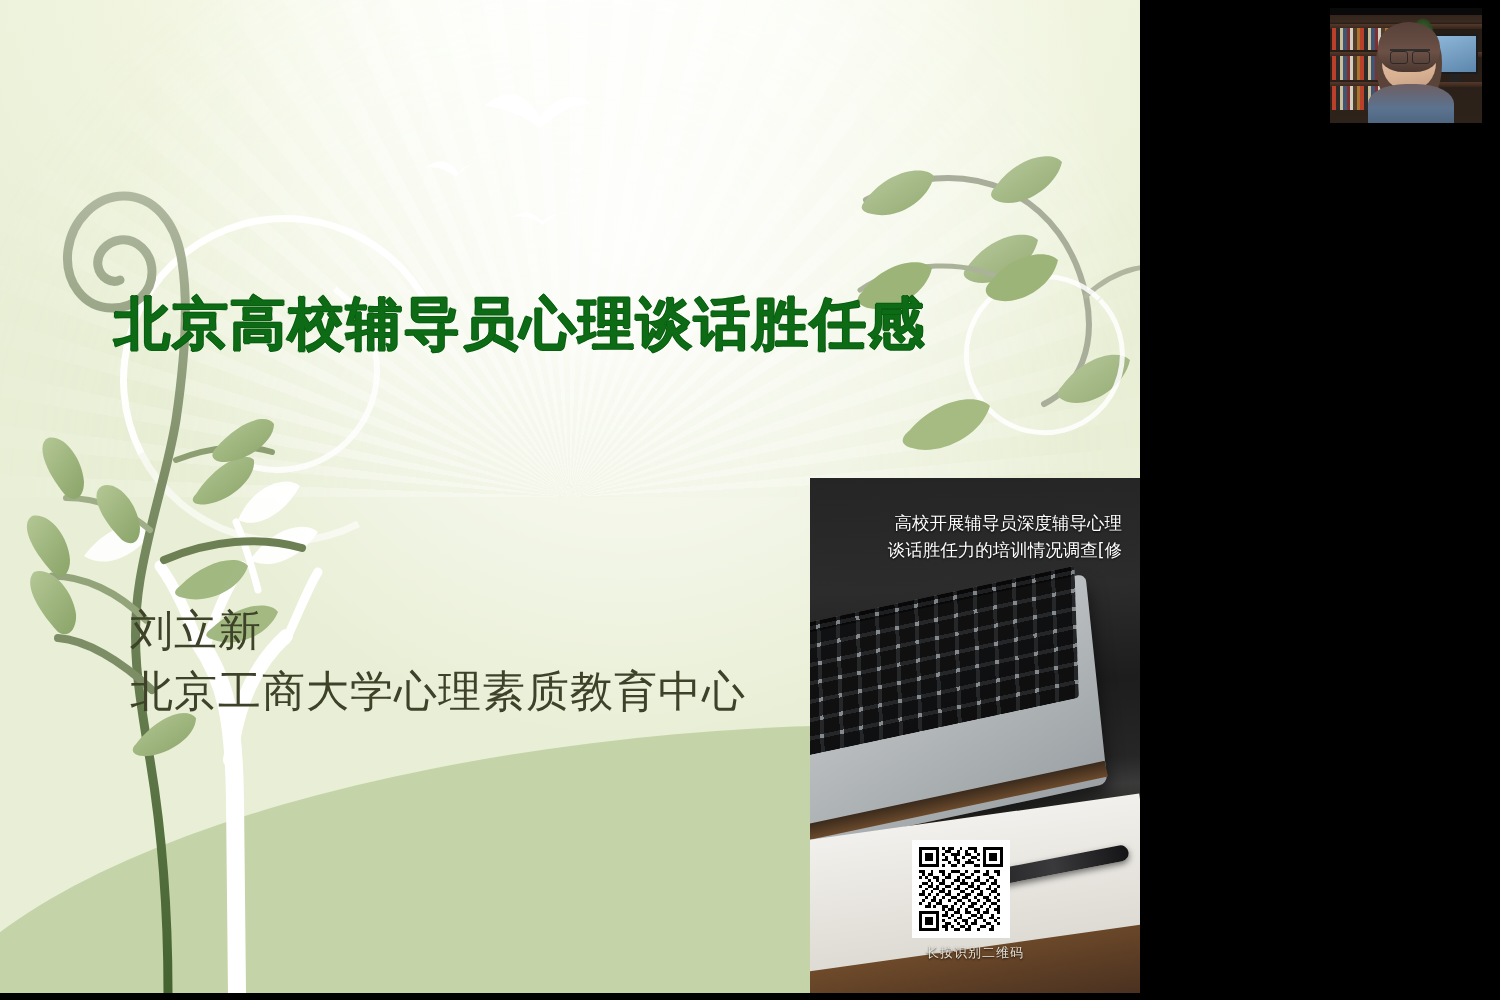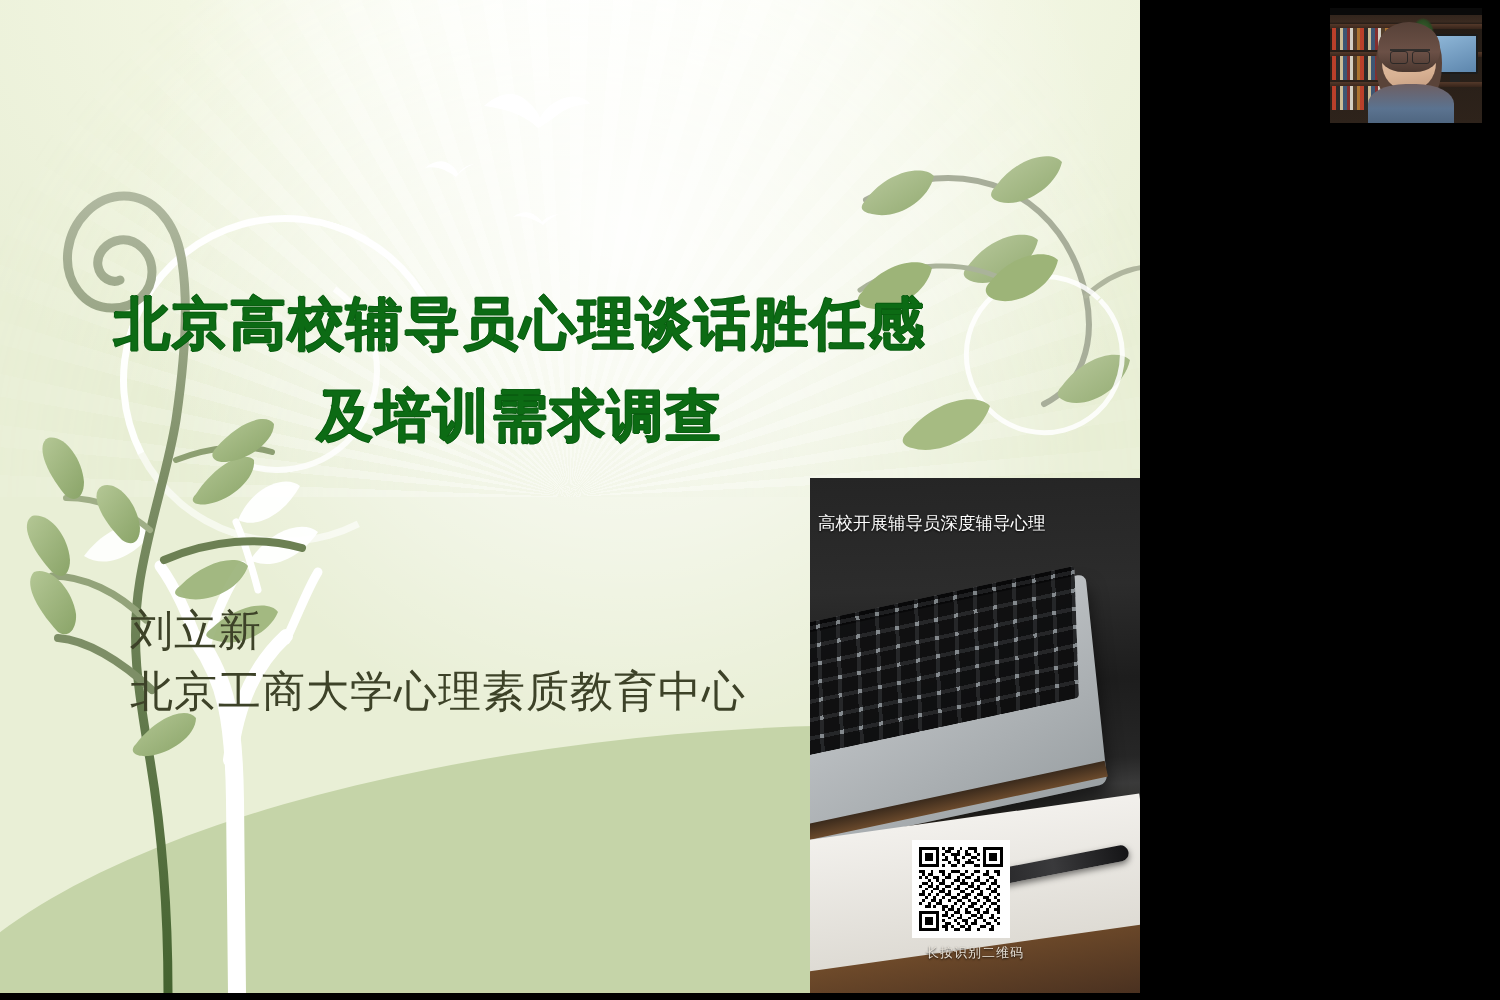--- a/index.html
+++ b/index.html
@@ -147,22 +147,22 @@
     position:absolute; left:150px; top:382px; width:170px; height:16px;
     background:linear-gradient(90deg,#1c1c1e 0%,#3a3a3c 55%,#141416 100%);
     border-radius:8px; transform:rotate(-11deg);
     box-shadow:0 3px 6px rgba(0,0,0,.5);
   }
   .desk{
     position:absolute; left:0; top:430px; width:330px; height:85px;
     background:linear-gradient(170deg,#8a6038 0%,#6e4a2a 45%,#4a3120 100%);
   }
   .inset-text{
-    position:absolute; left:8px; top:32px; width:294px;
-    text-align:left; z-index:4;
+    position:absolute; left:18px; top:32px; width:294px;
+    text-align:right; z-index:4;
     font-family:"DejaVu Sans", sans-serif;
     font-size:17.5px; line-height:1.52; font-weight:500;
     color:#ffffff;
     text-shadow:0 1px 2px rgba(0,0,0,.9);
   }
   #qr{
     position:absolute; left:102px; top:362px; width:98px; height:98px;
     background:#fff; padding:7px; z-index:5;
   }
   #qr svg{ display:block; width:100%; height:100%; }
@@ -354,39 +354,39 @@
         <g fill="#9db478">
           <path d="M22 62 C44 32 80 26 92 38 C86 66 50 84 28 78 C18 75 14 70 22 62 Z"></path>
           <path d="M150 52 C172 24 206 18 218 30 C212 58 178 76 156 70 C146 67 142 60 150 52 Z"></path>
         </g>
         <path d="M70 200 C96 170 136 162 150 176 C140 208 98 226 72 218 C60 215 60 208 70 200 Z" fill="#a6bb82"></path>
       </svg>
     </div>
 
     <div id="titleblock">
       <div class="title-line">北京高校辅导员心理谈话胜任感</div>
-      <div class="title-line second">及培训需求调查</div>
     </div>
 
     <div id="authorblock">
       <div class="author-line">刘立新</div>
       <div class="author-line">北京工商大学心理素质教育中心</div>
     </div>
 
     <div id="inset">
       <div class="photo-dark"></div>
       <div class="laptop"></div>
       <div class="keys"></div>
       <div class="laptop-edge"></div>
       <div class="desk"></div>
       <div class="notebook"></div>
       <div class="pen"></div>
 
       <div class="inset-text">
         <div>高校开展辅导员深度辅导心理</div>
+        <div>谈话胜任力的培训情况调查[修</div>
       </div>
 
       <div id="qr">
         <svg viewBox="0 0 29 29" shape-rendering="crispEdges">
           <rect width="29" height="29" fill="#fff"></rect>
           <g fill="#000">
             <rect x="0" y="0" width="7" height="1"></rect>
               <rect x="0" y="6" width="7" height="1"></rect>
             <rect x="0" y="0" width="1" height="7"></rect>
               <rect x="6" y="0" width="1" height="7"></rect>

